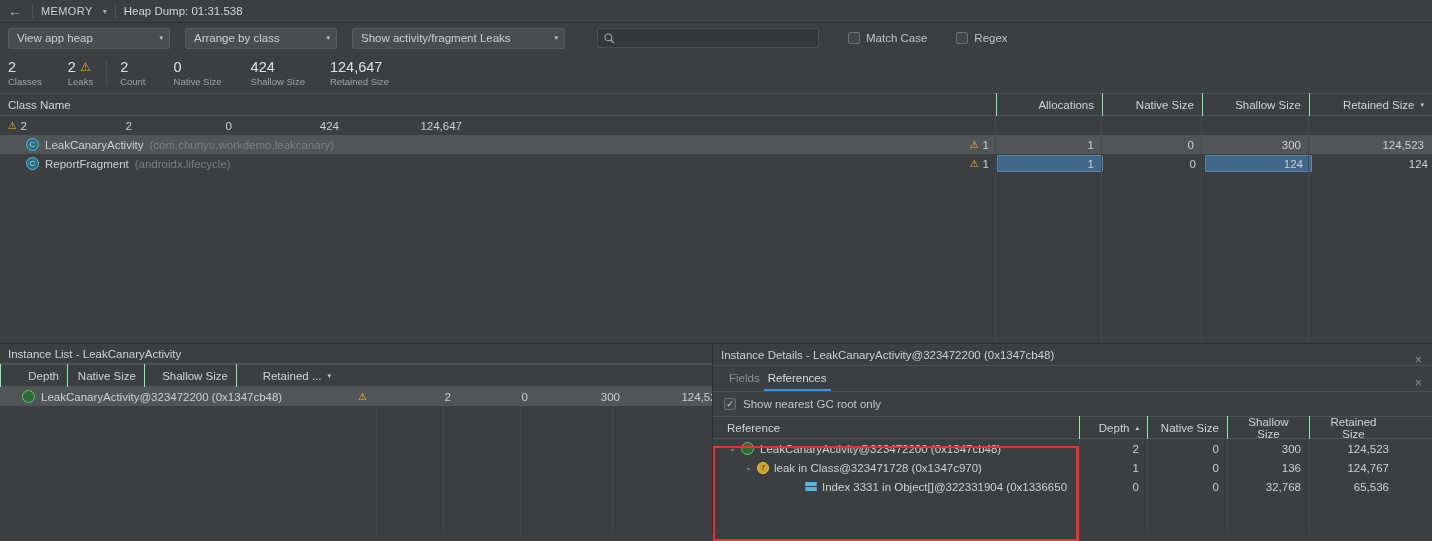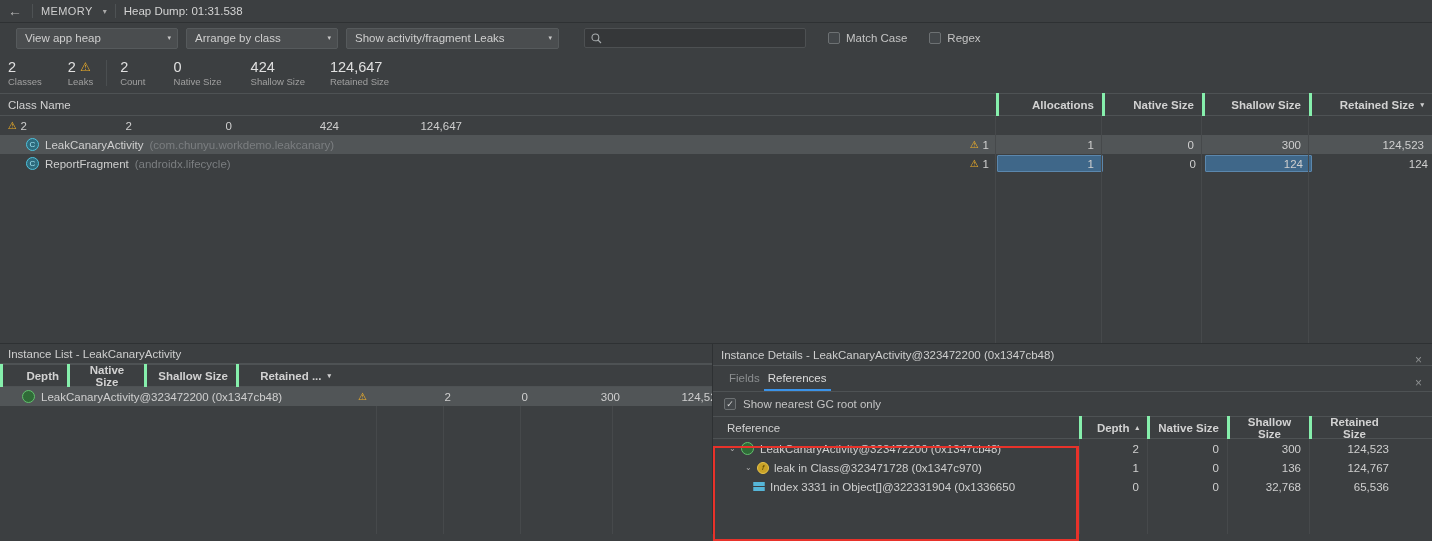--- a/index.html
+++ b/index.html
@@ -21,21 +21,21 @@
   }
   .back-arrow { width: 16px; font-size: 14px; color: #b4b4b4; cursor: pointer; line-height: 1; }
   .tb-sep { width: 1px; height: 14px; background: #4e5254; margin: 0 8px; }
   .tb-label { font-size: 11px; color: #cfcfcf; letter-spacing: .4px; }
   .tb-caret { margin-left: 10px; font-size: 8px; color: #a9a9a9; }
   .tb-title { font-size: 11.5px; color: #d4d4d4; }
 
   
   .filterbar {
     height: 30px; background: #3c3f41;
-    display: flex; align-items: center; padding: 0 16px; gap: 8px;
+    display: flex; align-items: center; padding: 0 8px; gap: 15px;
   }
   .combo {
     height: 21px; background: #4a4d4f; border: 1px solid #565a5c; border-radius: 2px;
     display: flex; align-items: center; justify-content: space-between;
     padding: 0 6px 0 8px; color: #cfcfcf; font-size: 11.5px; cursor: pointer;
     white-space: nowrap;
   }
   .combo .cv { overflow: hidden; text-overflow: ellipsis; }
   .combo .cc { font-size: 7px; color: #c8c8c8; margin-left: 10px; }
   #combo-heap { width: 162px; }
@@ -71,21 +71,21 @@
   .stat-sep { width: 1px; height: 26px; background: #4b4f51; margin: 0 13px; }
 
   
   .thead {
     display: flex; height: 23px; background: #3c3f41;
     border-top: 1px solid #4e5254; border-bottom: 1px solid #4e5254;
     align-items: center; font-size: 11.5px; color: #d2d2d2; text-align: center;
   }
   .th { height: 23px; display: flex; align-items: center; padding: 0 8px; flex: none; }
   .th.num { justify-content: flex-end; }
-  .th.div { border-left: 3px solid #86efac; font-weight: bold; }
+  .th.div { border-left: 1px solid #86efac; }
   .sortcaret { margin-left: 6px; font-size: 7px; color: #cfcfcf; }
 
   .trow { display: flex; height: 19px; align-items: center; font-size: 11.5px; color: #cfcfcf; }
   .trow.sel { background: #515557; }
   .td { height: 19px; display: flex; align-items: center; padding: 0 8px; flex: none; }
   .td.num { justify-content: flex-end; }
 
   
   .c-name  { width: 962px; }
   .c-warn  { width: 34px; justify-content: flex-end; padding-right: 7px; }
@@ -411,21 +411,21 @@
             <span class="icon-field">f</span>
             <span>leak in Class@323471728 (0x1347c970)</span>
           </div>
           <div class="td num r-depth">1</div>
           <div class="td num r-nat">0</div>
           <div class="td num r-shal">136</div>
           <div class="td num r-ret">124,767</div>
         </div>
 
         <div class="trow">
-          <div class="td r-name" style="padding-left:40px; overflow:hidden;">
+          <div class="td r-name" style="padding-left:92px; overflow:hidden;">
             <span class="icon-array">
                 <i></i>
                 <i></i>
                 <i></i>
                 <i></i>
               </span>
             <span style="white-space:nowrap">Index 3331 in Object[]@322331904 (0x1336650</span>
           </div>
           <div class="td num r-depth">0</div>
           <div class="td num r-nat">0</div>

